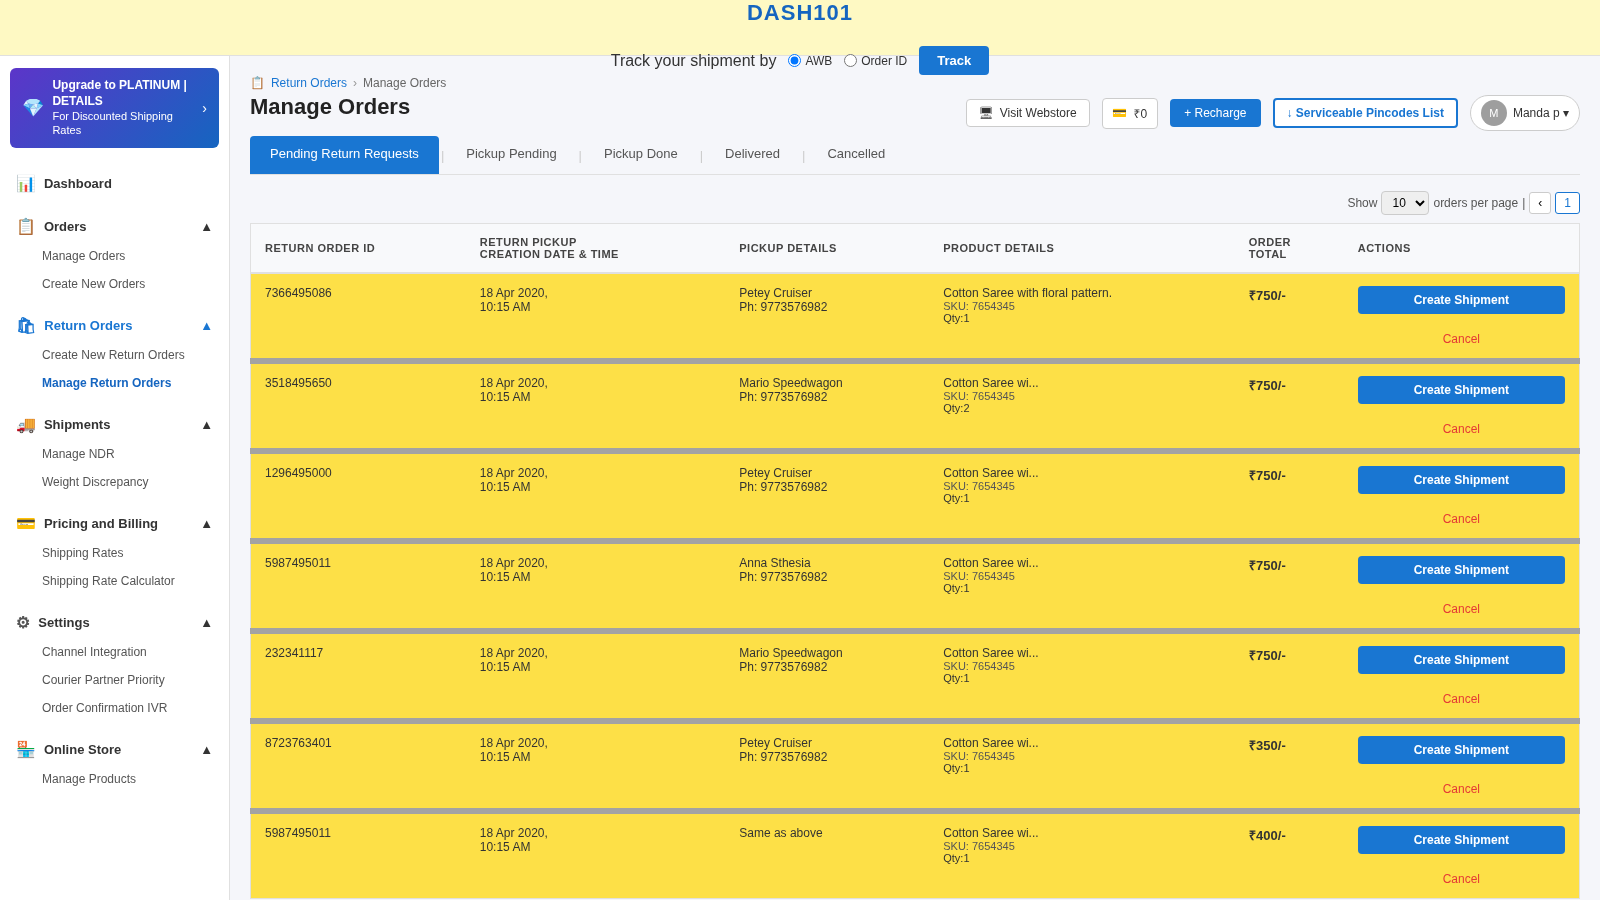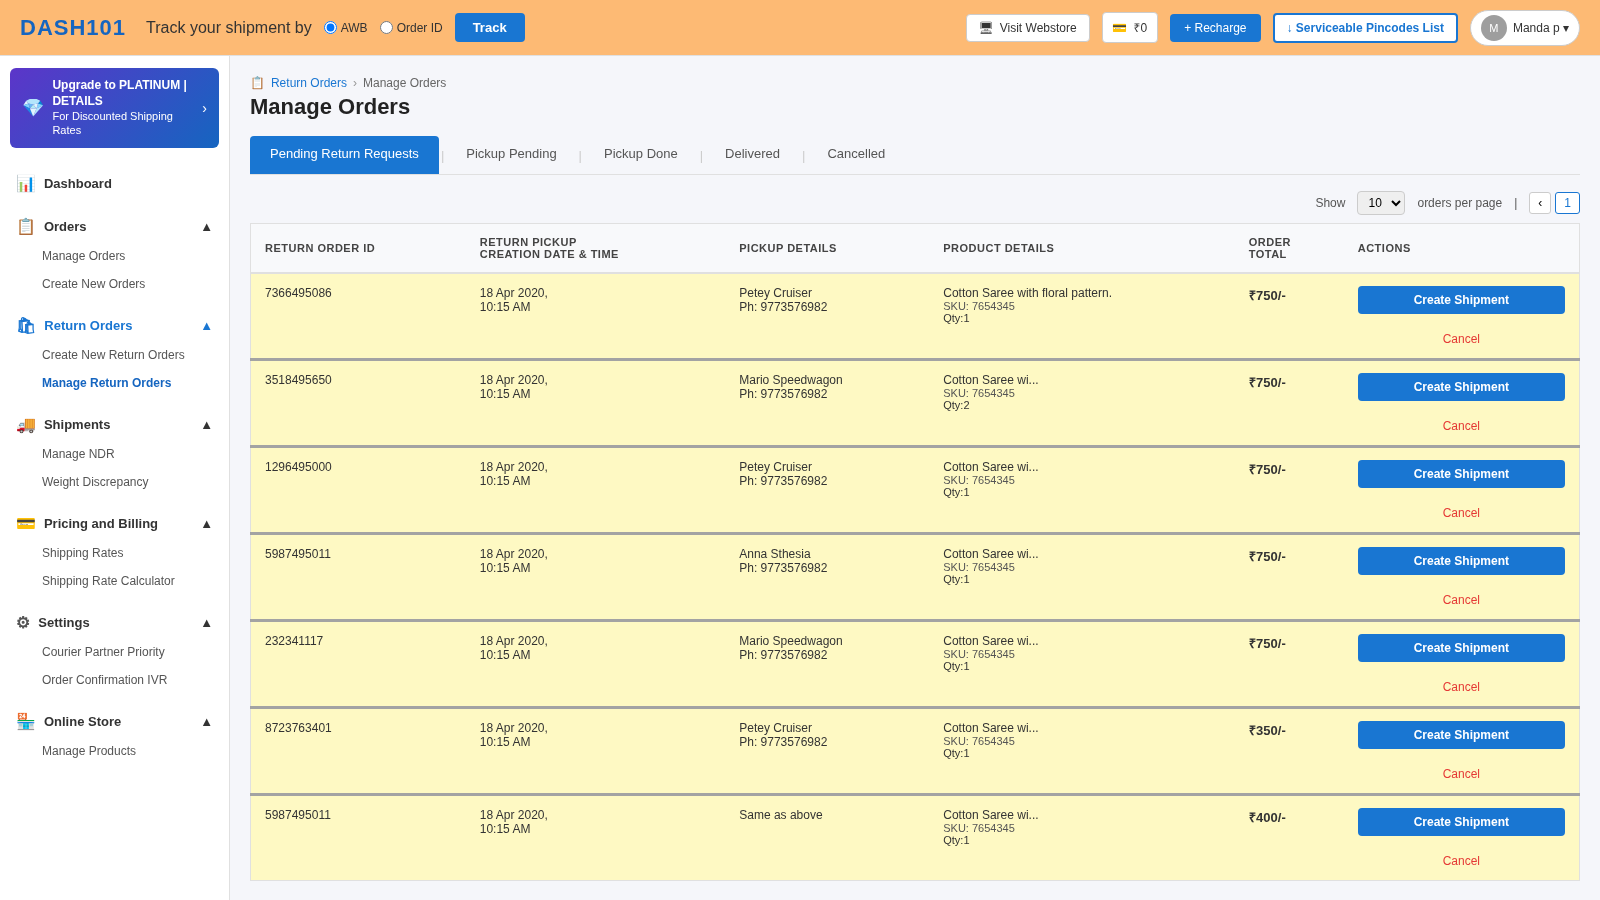--- a/index.html
+++ b/index.html
@@ -1,22 +1,22 @@
 <!DOCTYPE html>
 <html><head>
   <meta charset="utf-8">
   <style>
     * { box-sizing: border-box; margin: 0; padding: 0; }
     body { font-family: Arial, sans-serif; font-size: 13px; background: #f5f6fa; color: #333; }
 
     
     .topnav {
-      display: flex; align-items: center; background: #fdba74;
+      display: flex; align-items: center; background: #fef9c3;
       border-bottom: 1px solid #e0e0e0; padding: 0 20px; height: 56px;
-      gap: 20px; position: fixed; top: 0; left: 0; right: 0; z-index: 100;
+      gap: 20px; position: fixed; top: 0; left: 0; right: 0; z-index: 100; flex-direction: column;
     }
     .brand { color: #1565c0; font-size: 22px; font-weight: 900; letter-spacing: 1px; }
     .track-section { display: flex; align-items: center; gap: 12px; font-size: 12px; }
     .track-label { font-size: 16px; color: #333; }
     .radio-group { display: flex; gap: 12px; align-items: center; }
     .radio-group label { display: flex; align-items: center; gap: 4px; cursor: pointer; font-size: 12px; }
     .track-input {
       border: 1px solid #ccc; border-radius: 4px; padding: 6px 12px;
       font-size: 13px; width: 200px; color: #999;
     }
@@ -104,44 +104,44 @@
     }
     .tab-item.active {
       background: #1976d2; color: #fff; border-radius: 4px 4px 0 0;
       border-bottom: 3px solid #1976d2;
     }
     .tab-separator { color: #ccc; padding: 0 2px; align-self: center; }
 
     
     .table-controls {
       display: flex; align-items: center; justify-content: flex-end;
-      gap: 12px; margin-bottom: 8px; font-size: 12px; color: #555;
+      gap: 4px; margin-bottom: 8px; font-size: 12px; color: #555;
     }
     .table-controls select {
       border: 1px solid #ccc; border-radius: 4px; padding: 3px 6px; font-size: 12px;
     }
     .pagination-controls { display: flex; align-items: center; gap: 4px; }
     .pagination-btn {
       border: 1px solid #ccc; background: #fff; border-radius: 3px;
       padding: 3px 8px; cursor: pointer; font-size: 12px;
     }
     .pagination-page {
       border: 1px solid #1976d2; background: #fff; border-radius: 3px;
       padding: 3px 8px; font-size: 12px; color: #1976d2;
     }
 
     
-    .data-table { width: 100%; border-collapse: collapse; background: #fef9c3; border: 1px solid #e0e0e0; border-radius: 4px; }
+    .data-table { width: 100%; border-collapse: collapse; background: #fde047; border: 1px solid #e0e0e0; border-radius: 4px; }
     .data-table th {
       background: #f8f9fb; font-size: 11px; font-weight: 700; color: #444;
       padding: 12px 14px; text-align: left; border-bottom: 2px solid #e0e0e0;
       text-transform: uppercase; letter-spacing: 0.5px;
     }
     .data-table td {
-      padding: 12px 14px; border-bottom: 3px solid #a3a3a3;
+      padding: 12px 14px; border-bottom: 6px solid #a3a3a3;
       vertical-align: top; font-size: 12px; color: #333;
     }
     .data-table tr:last-child td { border-bottom: none; }
 
     .btn-create-shipment {
       background: #1976d2; color: #fff; border: none; border-radius: 4px;
       padding: 7px 14px; font-size: 12px; cursor: pointer; font-weight: 600;
       white-space: nowrap; display: block; width: 100%; margin-bottom: 18px;
     }
     .btn-cancel {
@@ -261,20 +261,21 @@
     </div>
 
     <div class="sidebar-section">
       <div class="sidebar-section-header">
         <div class="sidebar-section-header-left">
           <span class="icon">⚙</span>
           <span>Settings</span>
         </div>
         <span>▲</span>
       </div>
+      <a class="sidebar-sub-item">Channel Integration</a>
       <a class="sidebar-sub-item">Courier Partner Priority</a>
       <a class="sidebar-sub-item">Order Confirmation IVR</a>
     </div>
 
     <div class="sidebar-section">
       <div class="sidebar-section-header">
         <div class="sidebar-section-header-left">
           <span class="icon">🏪</span>
           <span>Online Store</span>
         </div>

